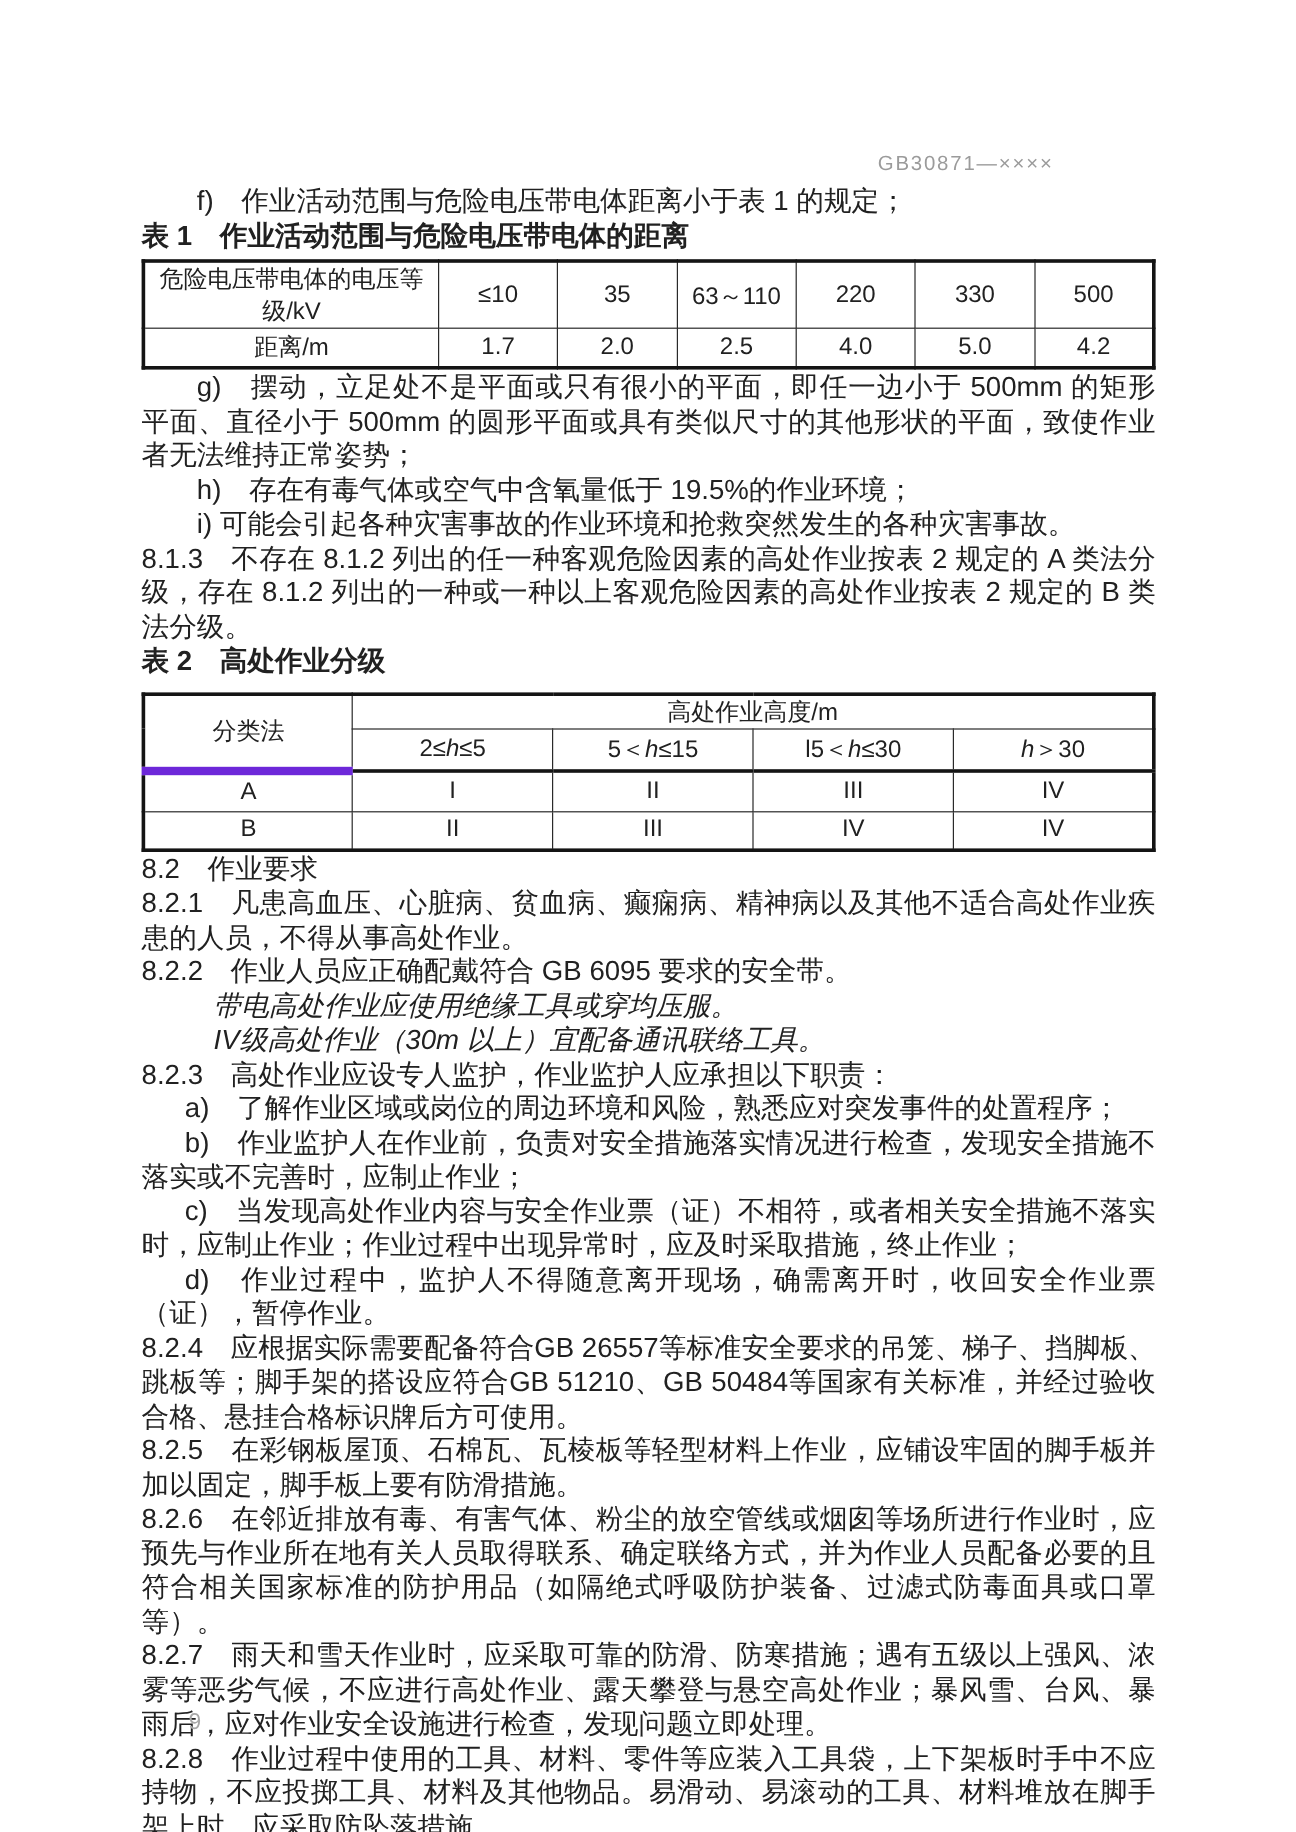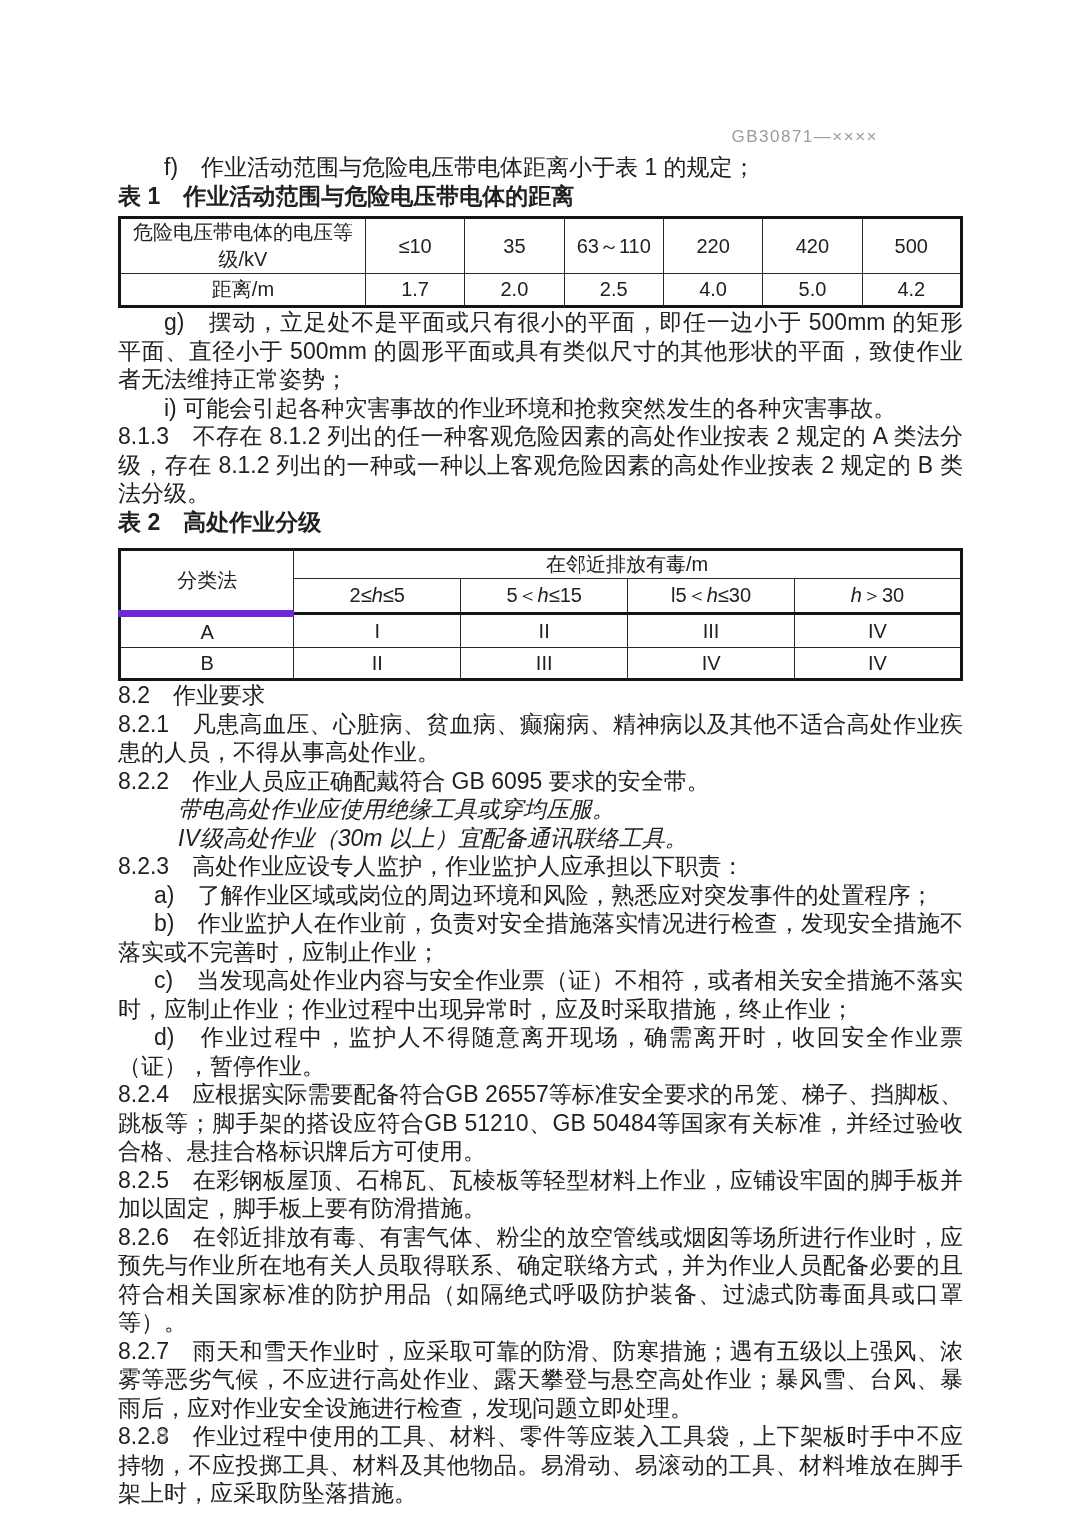--- a/index.html
+++ b/index.html
@@ -81,53 +81,54 @@
           <col style="width:11.8%">
           <col style="width:11.8%">
       </colgroup>
       <tbody>
           <tr>
         <td>危险电压带电体的电压等级/kV</td>
         <td>≤10</td>
         <td>35</td>
         <td>63～110</td>
         <td>220</td>
-        <td>420</td>
+        <td>330</td>
         <td>500</td>
       </tr>
       <tr>
         <td>距离/m</td>
         <td>1.7</td>
         <td>2.0</td>
         <td>2.5</td>
         <td>4.0</td>
         <td>5.0</td>
         <td>4.2</td>
       </tr>
     </tbody>
       </table>
 
     <p class="ind-f mt-g">g)　摆动，立足处不是平面或只有很小的平面，即任一边小于 500mm 的矩形平面、直径小于 500mm 的圆形平面或具有类似尺寸的其他形状的平面，致使作业者无法维持正常姿势；</p>
+    <p class="ind-f">h)　存在有毒气体或空气中含氧量低于 19.5%的作业环境；</p>
     <p class="ind-f">i) 可能会引起各种灾害事故的作业环境和抢救突然发生的各种灾害事故。</p>
     <p>8.1.3　不存在 8.1.2 列出的任一种客观危险因素的高处作业按表 2 规定的 A 类法分级，存在 8.1.2 列出的一种或一种以上客观危险因素的高处作业按表 2 规定的 B 类法分级。</p>
 
     <p class="caption caption2">表 2　高处作业分级</p>
 
     <table class="tbl tbl2">
       <colgroup>
         <col style="width:20.7%">
         <col style="width:19.825%">
           <col style="width:19.825%">
         <col style="width:19.825%">
           <col style="width:19.825%">
       </colgroup>
       <tbody>
           <tr class="r-span">
         <td rowspan="2" class="thick-bottom">分类法</td>
-        <td colspan="4">在邻近排放有毒/m</td>
+        <td colspan="4">高处作业高度/m</td>
       </tr>
       <tr class="r-sub">
         <td><span>2≤</span><i>h</i><span>≤5</span></td>
         <td><span>5＜</span><i>h</i><span>≤15</span></td>
         <td><span>l5＜</span><i>h</i><span>≤30</span></td>
         <td><span></span><i>h</i><span>＞30</span></td>
       </tr>
       <tr class="r-data">
         <td>A</td>
         <td>I</td>

